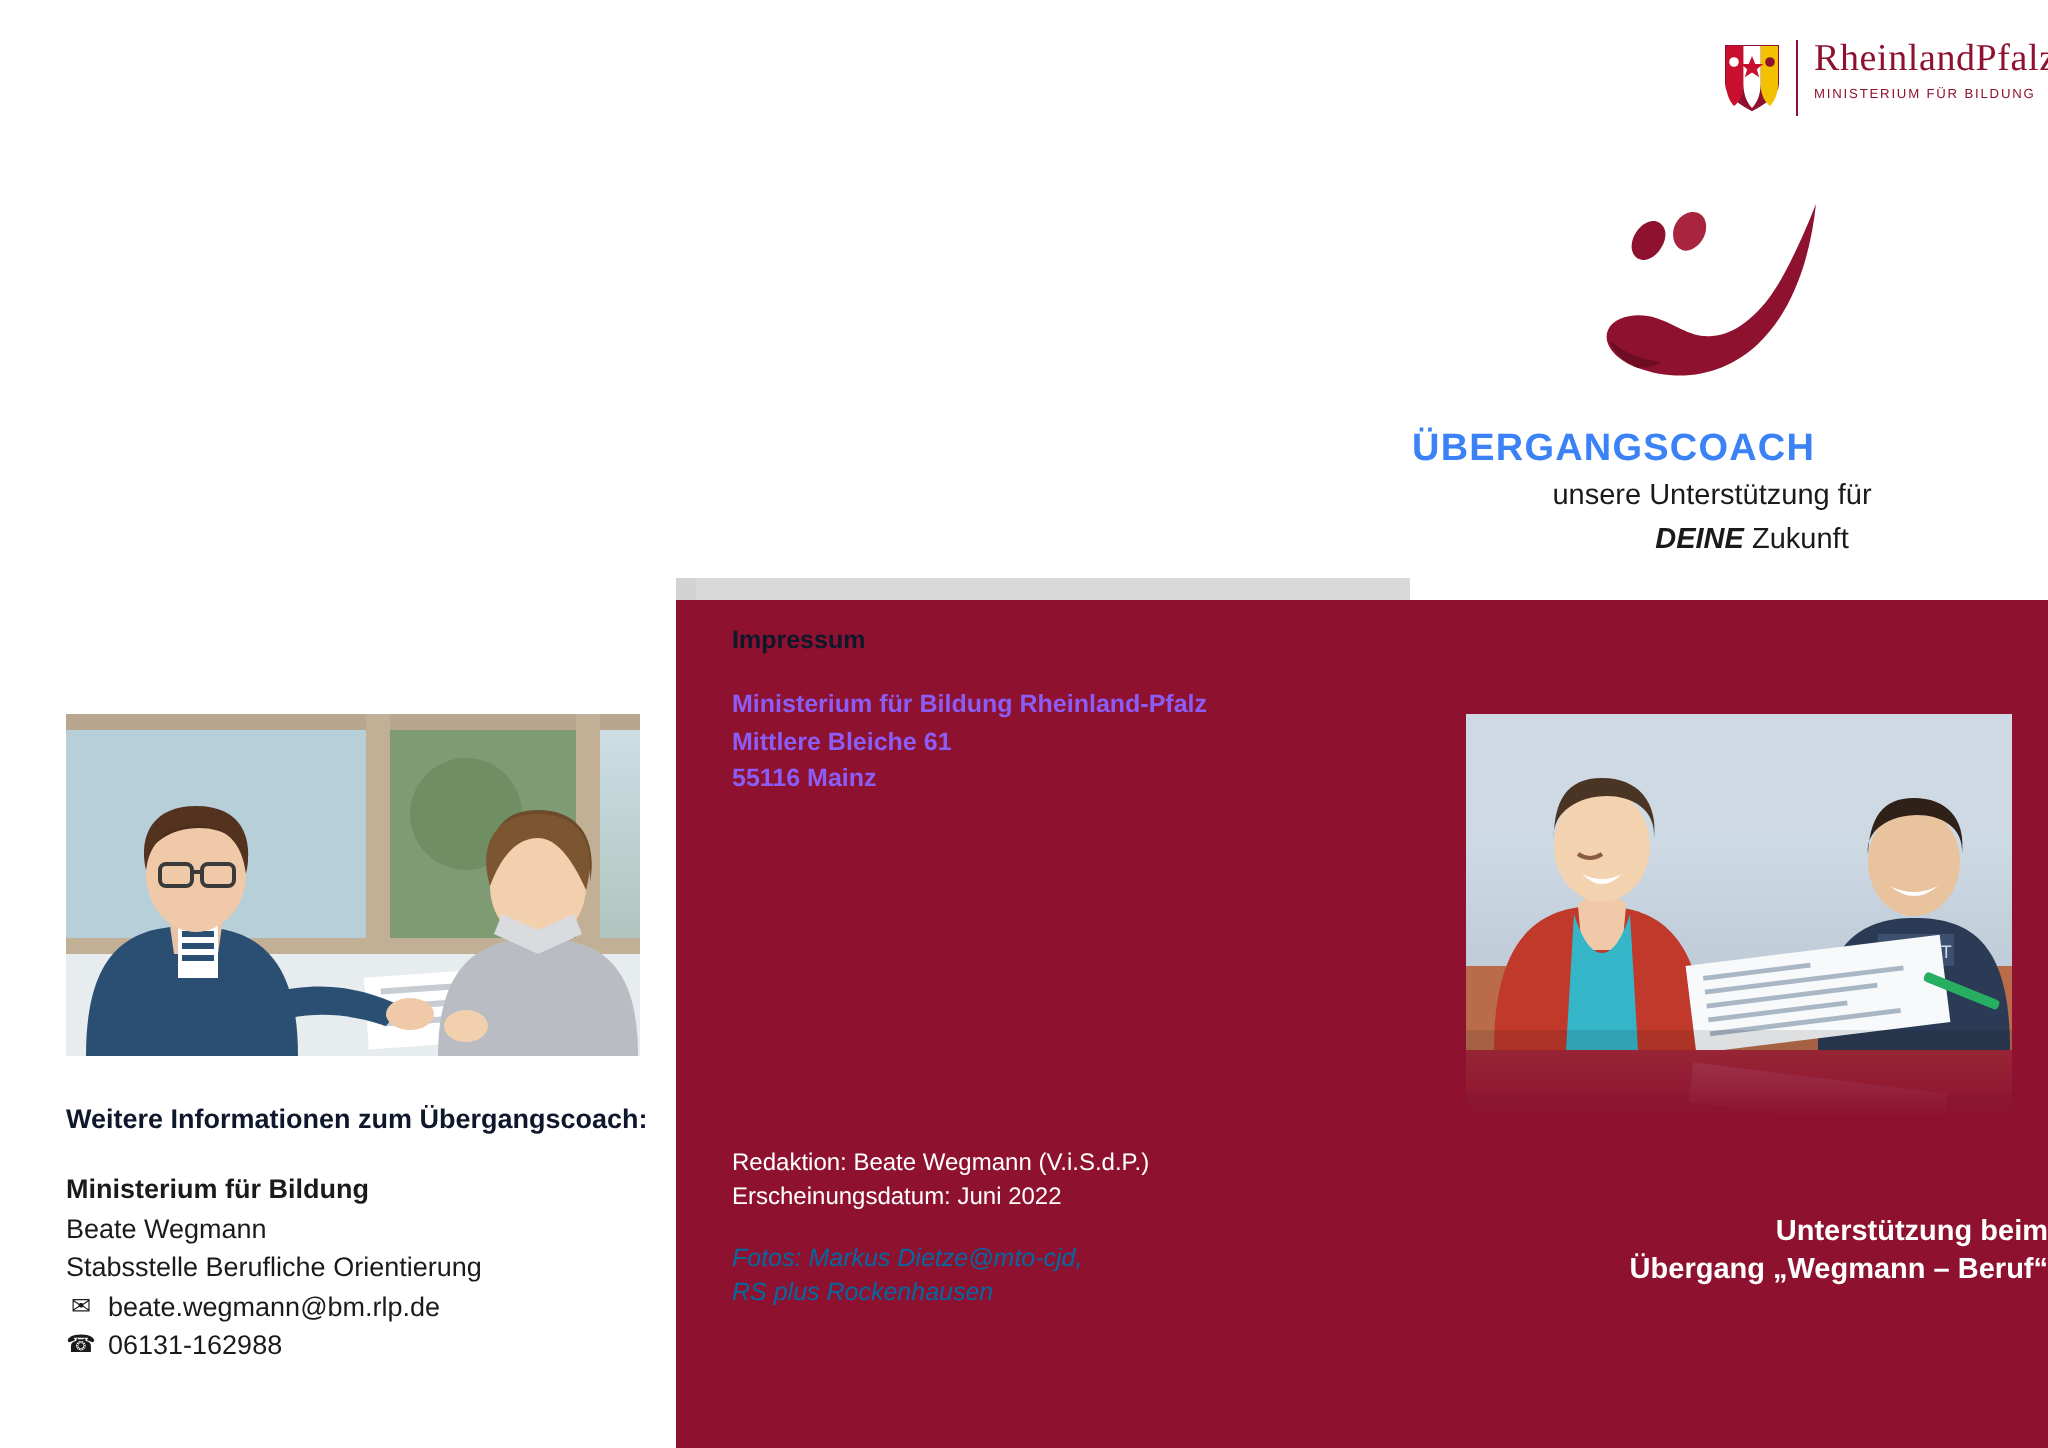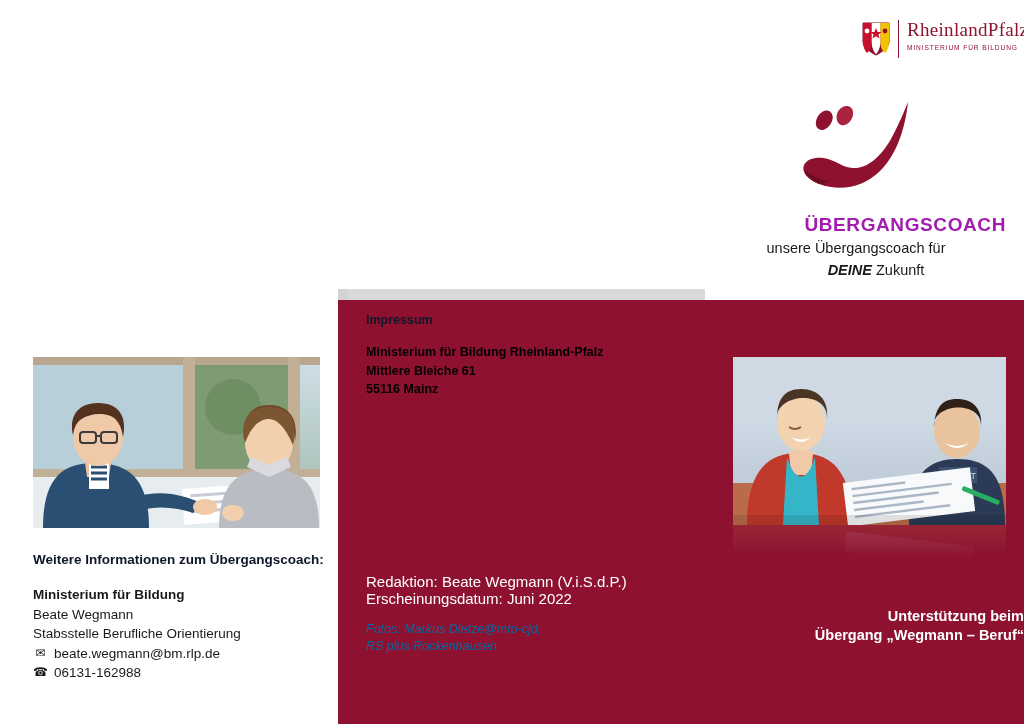--- a/index.html
+++ b/index.html
@@ -108,22 +108,22 @@
     width: 140px;
     height: 110px;
   }
 
   
   .cover-title {
     position: absolute;
     left: 706px;
     top: 214px;
     width: 300px;
-    text-align: right;
-    color: #a21caf;
+    text-align: left;
+    color: #3b82f6;
     font-size: 19px;
     font-weight: bold;
     letter-spacing: 0.6px;
   }
   .cover-sub1 {
     position: absolute;
     left: 706px;
     top: 240px;
     width: 300px;
     text-align: center;
@@ -200,28 +200,28 @@
     font-size: 12.5px;
     font-weight: bold;
     color: #0f172a;
   }
   .imp-body {
     position: absolute;
     left: 366px;
     top: 343px;
     font-size: 12.5px;
     font-weight: bold;
-    color: #000000;
+    color: #8b5cf6;
     line-height: 18.5px;
   }
   .imp-redaktion {
     position: absolute;
     left: 366px;
     top: 573px;
-    font-size: 15px;
+    font-size: 12px;
     color: #ffffff;
     line-height: 17px;
   }
   .imp-fotos {
     position: absolute;
     left: 366px;
     top: 621px;
     font-size: 12.5px;
     color: #0369a1;
     line-height: 17px;
@@ -305,21 +305,21 @@
 
       <path d="M22 22 C26 14 34 12 37 18 C40 24 33 34 27 34 C22 34 19 29 22 22 Z" fill="#8e1230"></path>
       <path d="M44 14 C49 8 57 9 58 16 C59 24 51 31 46 29 C41 27 40 19 44 14 Z" fill="#a8243f"></path>
 
       <path d="M113 6 C110 34 101 60 84 76 C68 91 46 96 24 88 C13 84 6 76 9 69 C12 62 24 60 33 63 C43 66 50 73 61 72 C75 71 88 58 97 41 C104 28 109 16 113 6 Z" fill="#8e1230"></path>
       <path d="M24 88 C17 85 11 80 10 74 C16 80 26 84 36 85 C32 87 28 88 24 88 Z" fill="#6d0d24"></path>
     </svg>
   </div>
 
   <div class="cover-title">ÜBERGANGSCOACH</div>
-  <div class="cover-sub1">unsere Übergangscoach für</div>
+  <div class="cover-sub1">unsere Unterstützung für</div>
   <div class="cover-sub2">
     <span class="ital">DEINE</span><span> Zukunft</span>
   </div>
 
   <div class="photo-left">
     <svg viewBox="0 0 287 171" class="photo-svg" preserveAspectRatio="xMidYMid slice" aria-hidden="true">
       <defs>
         <linearGradient id="winL" x1="0" y1="0" x2="0" y2="1">
           <stop offset="0%" stop-color="#cfe0e8"></stop>
           <stop offset="100%" stop-color="#9fb6a8"></stop>

